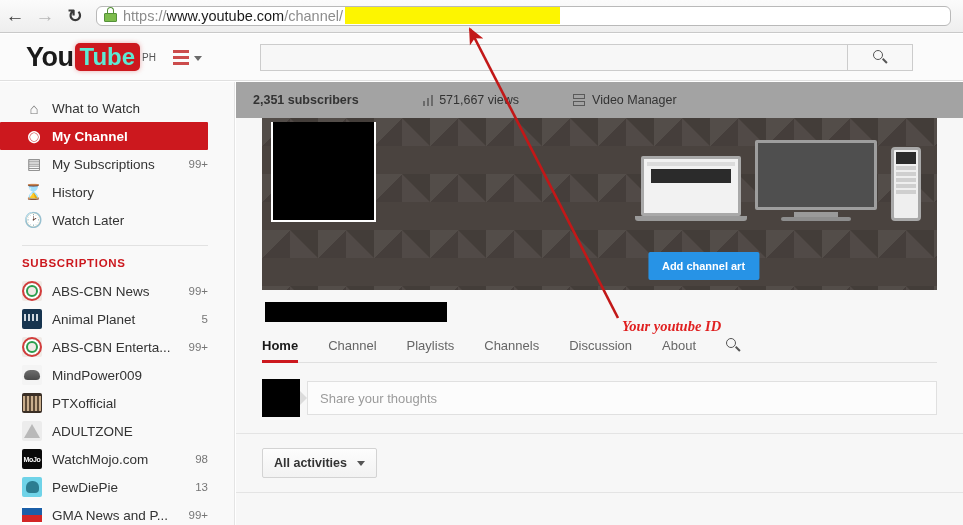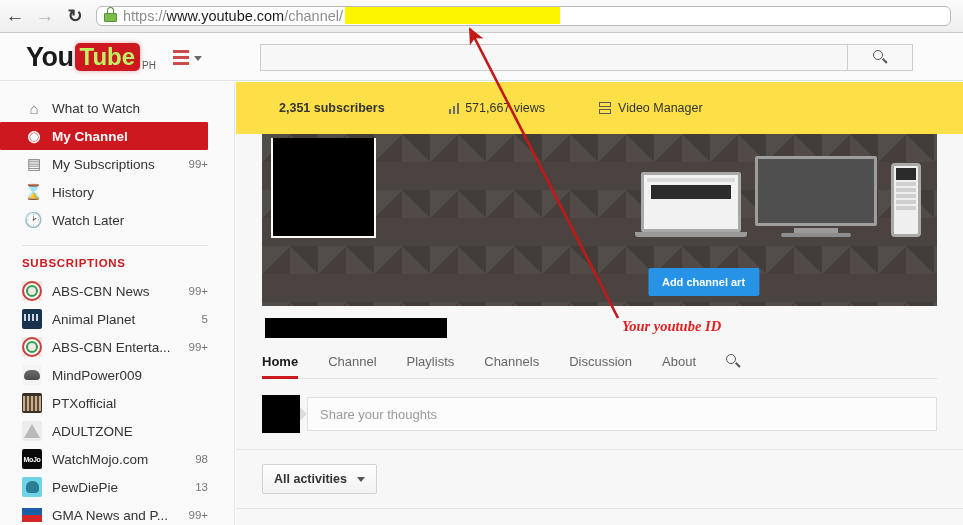--- a/index.html
+++ b/index.html
@@ -47,27 +47,27 @@
     display: inline-block; width: 215px; height: 17px;
     background: #fdf500; vertical-align: -3px; margin-left: 2px;
   }
 
   
   .yt-masthead {
     position: absolute; left: 0; top: 34px; width: 963px; height: 47px;
     background: #fbfbfb; border-bottom: 1px solid #e0e0e0;
     display: flex; align-items: center;
   }
-  .yt-logo { margin-left: 26px; display: flex; align-items: flex-end; }
+  .yt-logo { margin-left: 26px; display: flex; align-items: center; }
   .yt-logo .you {
     font-size: 27px; font-weight: bold; color: #1a1a1a;
     letter-spacing: -0.5px; line-height: 27px;
   }
   .yt-logo .tube {
-    font-size: 24px; font-weight: bold; color: #bef264; background: #cc181e;
+    font-size: 24px; font-weight: bold; color: #5eead4; background: #cc181e;
     border-radius: 5px; padding: 1px 5px 2px; line-height: 25px;
     margin-left: 1px; box-shadow: 0 0 5px rgba(204,24,30,.35);
   }
   .yt-logo .cc {
     font-size: 10px; color: #555; margin-left: 2px; margin-top: 1px;
   }
   .yt-menu { margin-left: 17px; display: flex; align-items: center; }
   .yt-menu .bars { display: flex; flex-direction: column; gap: 3px; }
   .yt-menu .bars i { display: block; width: 16px; height: 3px; background: #cc4c4c; }
   .yt-menu .caret {
@@ -182,22 +182,22 @@
     content:""; position:absolute; left:0; bottom:3px; width:20px; height:7px;
     background:#d32626;
   }
 
   
   .main {
     position: absolute; left: 236px; top: 82px;
     width: 727px; height: 443px; background: #f7f7f7; overflow: hidden;
   }
   .chan-stats {
-    height: 52px; display: flex; align-items: center;
-    padding-left: 43px; font-size: 12.5px; color: #333; background:#fde047;
+    height: 36px; display: flex; align-items: center;
+    padding-left: 17px; font-size: 12.5px; color: #333; background:#a3a3a3;
   }
   .chan-stats .item { display: flex; align-items: center; }
   .chan-stats .subs { font-weight: bold; }
   .chan-stats .gap-a { width: 64px; }
   .chan-stats .gap-b { width: 54px; }
   .bar-icon { display: flex; align-items: flex-end; gap: 1.5px; height: 11px; margin-right: 6px; }
   .bar-icon i { display: block; width: 2.5px; background: #6b6b6b; }
   .bar-icon i:nth-child(1){height:5px;} .bar-icon i:nth-child(2){height:8px;} .bar-icon i:nth-child(3){height:11px;}
   .vm-icon {
     width: 12px; height: 12px; margin-right: 7px; display:flex;

